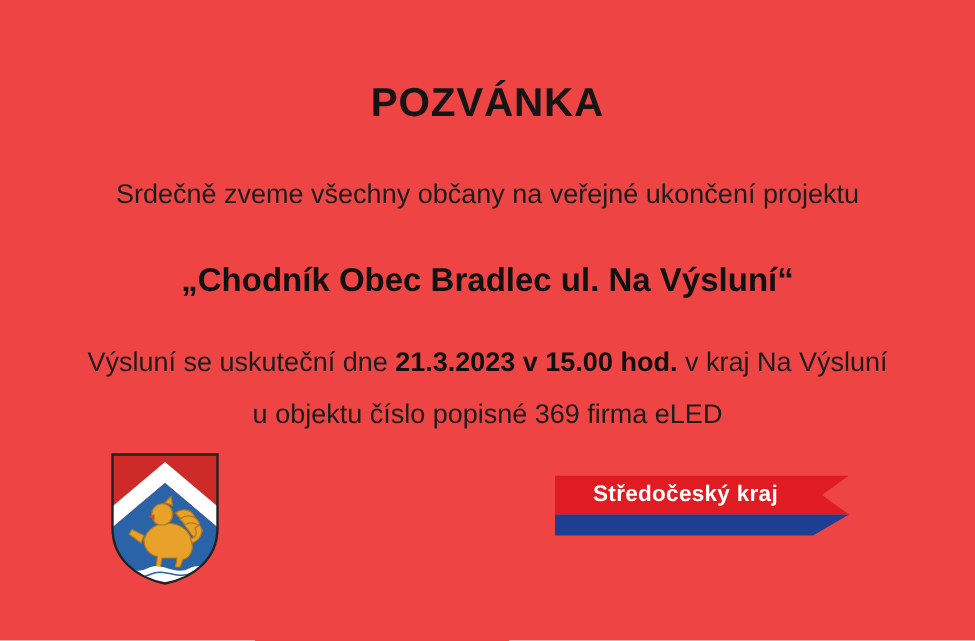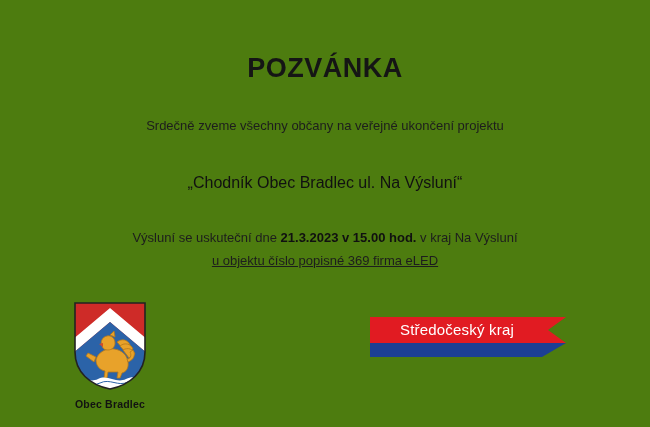--- a/index.html
+++ b/index.html
@@ -13,21 +13,21 @@
     position: relative;
     overflow: hidden;
     font-family: "Liberation Sans", "DejaVu Sans", sans-serif;
     color: #1b1b1b;
     -webkit-font-smoothing: antialiased;
   }
 
   .page {
     position: absolute;
     inset: 0;
-    background: #4d7c0f;
+    background: #ef4444;
   }
 
   
   .invite-title {
     position: absolute;
     top: 54px;
     left: 0;
     width: 650px;
     text-align: center;
     font-size: 27px;
@@ -35,29 +35,29 @@
     letter-spacing: 0.5px;
     color: #151515;
     line-height: 1.1;
   }
 
   .line {
     position: absolute;
     left: 0;
     width: 650px;
     text-align: center;
-    font-size: 13px;
+    font-size: 18px;
     color: #1d1d1d;
     line-height: 1.25;
     white-space: nowrap;
   }
   .line-invite   { top: 118px; }
-  .line-project  { top: 173px; font-size: 16px; font-weight: normal; color: #111111; }
+  .line-project  { top: 173px; font-size: 22px; font-weight: bold; color: #111111; }
   .line-meeting  { top: 230px; }
-  .line-address  { top: 253px; text-decoration: underline; }
+  .line-address  { top: 265px; }
 
   .strong { font-weight: bold; color: #101010; }
 
   
   .crest-block {
     position: absolute;
     left: 44px;
     top: 300px;
     width: 132px;
     text-align: center;
@@ -89,21 +89,21 @@
     position: absolute;
     left: 0;
     top: 0;
     width: 196px;
     height: 22px;
     line-height: 26px;
     text-align: center;
     padding-right: 22px;
     box-sizing: border-box;
     font-size: 15px;
-    font-weight: normal;
+    font-weight: bold;
     color: #ffffff;
     letter-spacing: 0.2px;
     pointer-events: none;
   }
 </style>
 </head>
 <body>
 
 <div class="page">
 
@@ -151,21 +151,20 @@
           <path d="M24 57 L16 53 L14 56 L22 62 Z"></path>
 
           <path d="M56 62 C62 60 64 54 61 50 L58 52 C60 56 58 59 55 59 Z"></path>
         </g>
 
         <path d="M0 80 C10 74 16 84 26 79 C36 74 44 84 54 79 C64 74 70 82 76 79 L76 92 L0 92 Z" fill="#ffffff"></path>
         <path d="M0 84 C10 79 18 88 28 83 C38 78 46 87 56 82 C64 78 70 85 76 83" fill="none" stroke="#2B63A8" stroke-width="1"></path>
       </g>
       <path d="M3 3 H73 V52 C73 72 58 85 38 89 C18 85 3 72 3 52 Z" fill="none" stroke="#222222" stroke-width="1.6"></path>
     </svg>
-    <div class="crest-caption">Obec Bradlec</div>
   </div>
 
   <div class="kraj-logo">
     <svg width="196" height="42" viewBox="0 0 196 42">
 
       <path d="M0 0 H196 L178 13 L196 26 H0 Z" fill="#E11B22"></path>
 
       <path d="M0 26 H196 L172 40 H0 Z" fill="#1C3F94"></path>
     </svg>
     <div class="kraj-text">Středočeský kraj</div>

